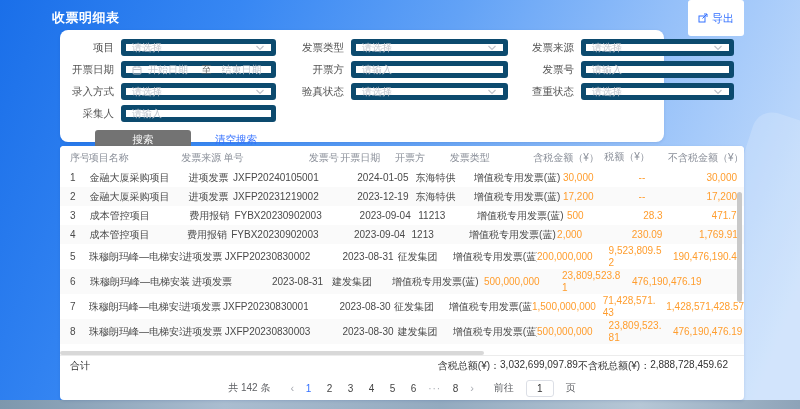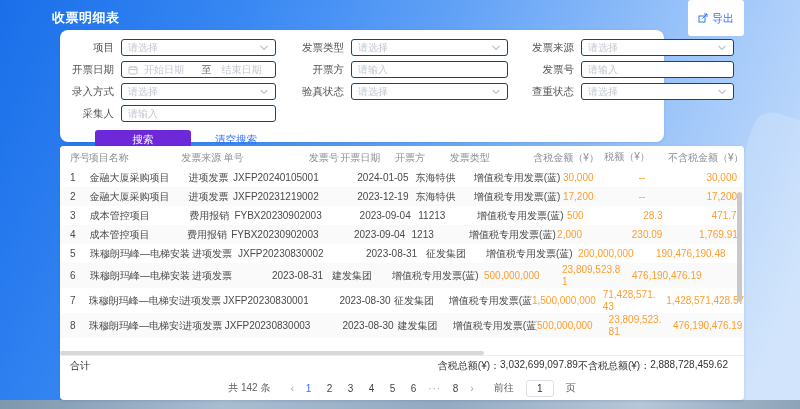--- a/index.html
+++ b/index.html
@@ -15,31 +15,31 @@
   .topbar{position:absolute;left:52px;top:7px;width:692px;height:22px;display:flex;align-items:center;justify-content:space-between}
   .page-title{color:#fff;font-size:13px;font-weight:bold;letter-spacing:.5px}
   .export-btn{background:#fff;border-radius:3px;height:36px;padding:0 10px;display:flex;align-items:center;gap:4px;color:#3370ff;font-size:11px;cursor:pointer}
   
   .filter-card{position:absolute;left:60px;top:30px;width:604px;height:112px;background:#fff;border-radius:8px;box-sizing:border-box;padding:9px 10px 0 10px;box-shadow:0 1px 3px rgba(20,60,140,.15)}
   .filter-grid{display:grid;grid-template-columns:206px 228px 222px;column-gap:4px;row-gap:5px}
   .field{display:flex;align-items:center;height:17px}
   .flabel{font-size:10.5px;color:#555;text-align:right;flex:0 0 44px;padding-right:7px;white-space:nowrap}
   .field:nth-child(3n+2) .flabel{flex-basis:64px}
   .field:nth-child(3n) .flabel{flex-basis:62px}
-  .fctl{flex:1;height:17px;border:1px solid #0c4a6e;border-radius:3px;display:flex;align-items:center;padding:0 6px;background:#fff;box-sizing:border-box;min-width:0}
+  .fctl{flex:1;height:17px;border:5px solid #0c4a6e;border-radius:3px;display:flex;align-items:center;padding:0 6px;background:#fff;box-sizing:border-box;min-width:0}
   .ph{color:#c3c7cf;font-size:10px;flex:1;overflow:hidden;white-space:nowrap}
   .daterange .ph{flex:1;text-align:left}
   .daterange .ph.end{text-align:left}
   .sep{color:#666;font-size:10px;margin:0 10px;flex:0 0 auto}
   .chev{flex:0 0 auto;margin-left:4px}
   .cal{flex:0 0 auto;margin-right:6px}
   input.real{border:none;outline:none;flex:1;min-width:0;font-size:10px;color:#333;padding:0;background:transparent}
   input.real::placeholder{color:#c3c7cf}
   .btn-row{display:flex;align-items:center;margin-top:8px}
-  .search-btn{width:96px;height:19px;background:#6d28d9;color:#fff;font-size:10.5px;border-radius:3px;display:flex;align-items:center;justify-content:center;margin-left:25px;cursor:pointer}
+  .search-btn{width:96px;height:19px;background:#737373;color:#fff;font-size:10.5px;border-radius:3px;display:flex;align-items:center;justify-content:center;margin-left:25px;cursor:pointer}
   .clear-btn{color:#3370ff;font-size:10.5px;margin-left:24px;cursor:pointer}
   
   .table-card{position:absolute;left:60px;top:146px;width:684px;height:254px;background:#fff;border-radius:4px;overflow:hidden;display:flex;flex-direction:column;box-shadow:0 1px 3px rgba(20,60,140,.15)}
   .thead{display:flex;align-items:center;flex:0 0 22px;color:#8a8f99;font-size:10px;background:#fff}
   .cell{box-sizing:border-box;padding-right:8px;overflow:hidden;white-space:nowrap;line-height:17px}
   .c0{width:30px;padding-left:10px}
   .c1{width:102px}.c2{width:46px}.c3{width:94px}.c4{width:34px}.c5{width:60px}
   .c6{width:60px}.c7{width:92px}.c8{width:78px}.c9{width:70px}
   .c10{flex:1 1 auto;min-width:0}
   .tbody{flex:1 1 auto;position:relative;overflow:hidden}
@@ -242,20 +242,21 @@
       <div class="trow">
         <div class="cell c0">5</div>
         <div class="cell c1">珠穆朗玛峰—电梯安装</div>
         <div class="cell c2">进项发票</div>
         <div class="cell c3">JXFP20230830002</div>
         <div class="cell c4"></div>
         <div class="cell c5">2023-08-31</div>
         <div class="cell c6">征发集团</div>
         <div class="cell c7">增值税专用发票(蓝)</div>
         <div class="cell c8 money">200,000,000</div>
+        <div class="cell c9 money">9,523,809.52</div>
         <div class="cell c10 money">190,476,190.48</div>
       </div>
       <div class="trow">
         <div class="cell c0">6</div>
         <div class="cell c1">珠穆朗玛峰—电梯安装</div>
         <div class="cell c2">进项发票</div>
         <div class="cell c4"></div>
         <div class="cell c5">2023-08-31</div>
         <div class="cell c6">建发集团</div>
         <div class="cell c7">增值税专用发票(蓝)</div>

